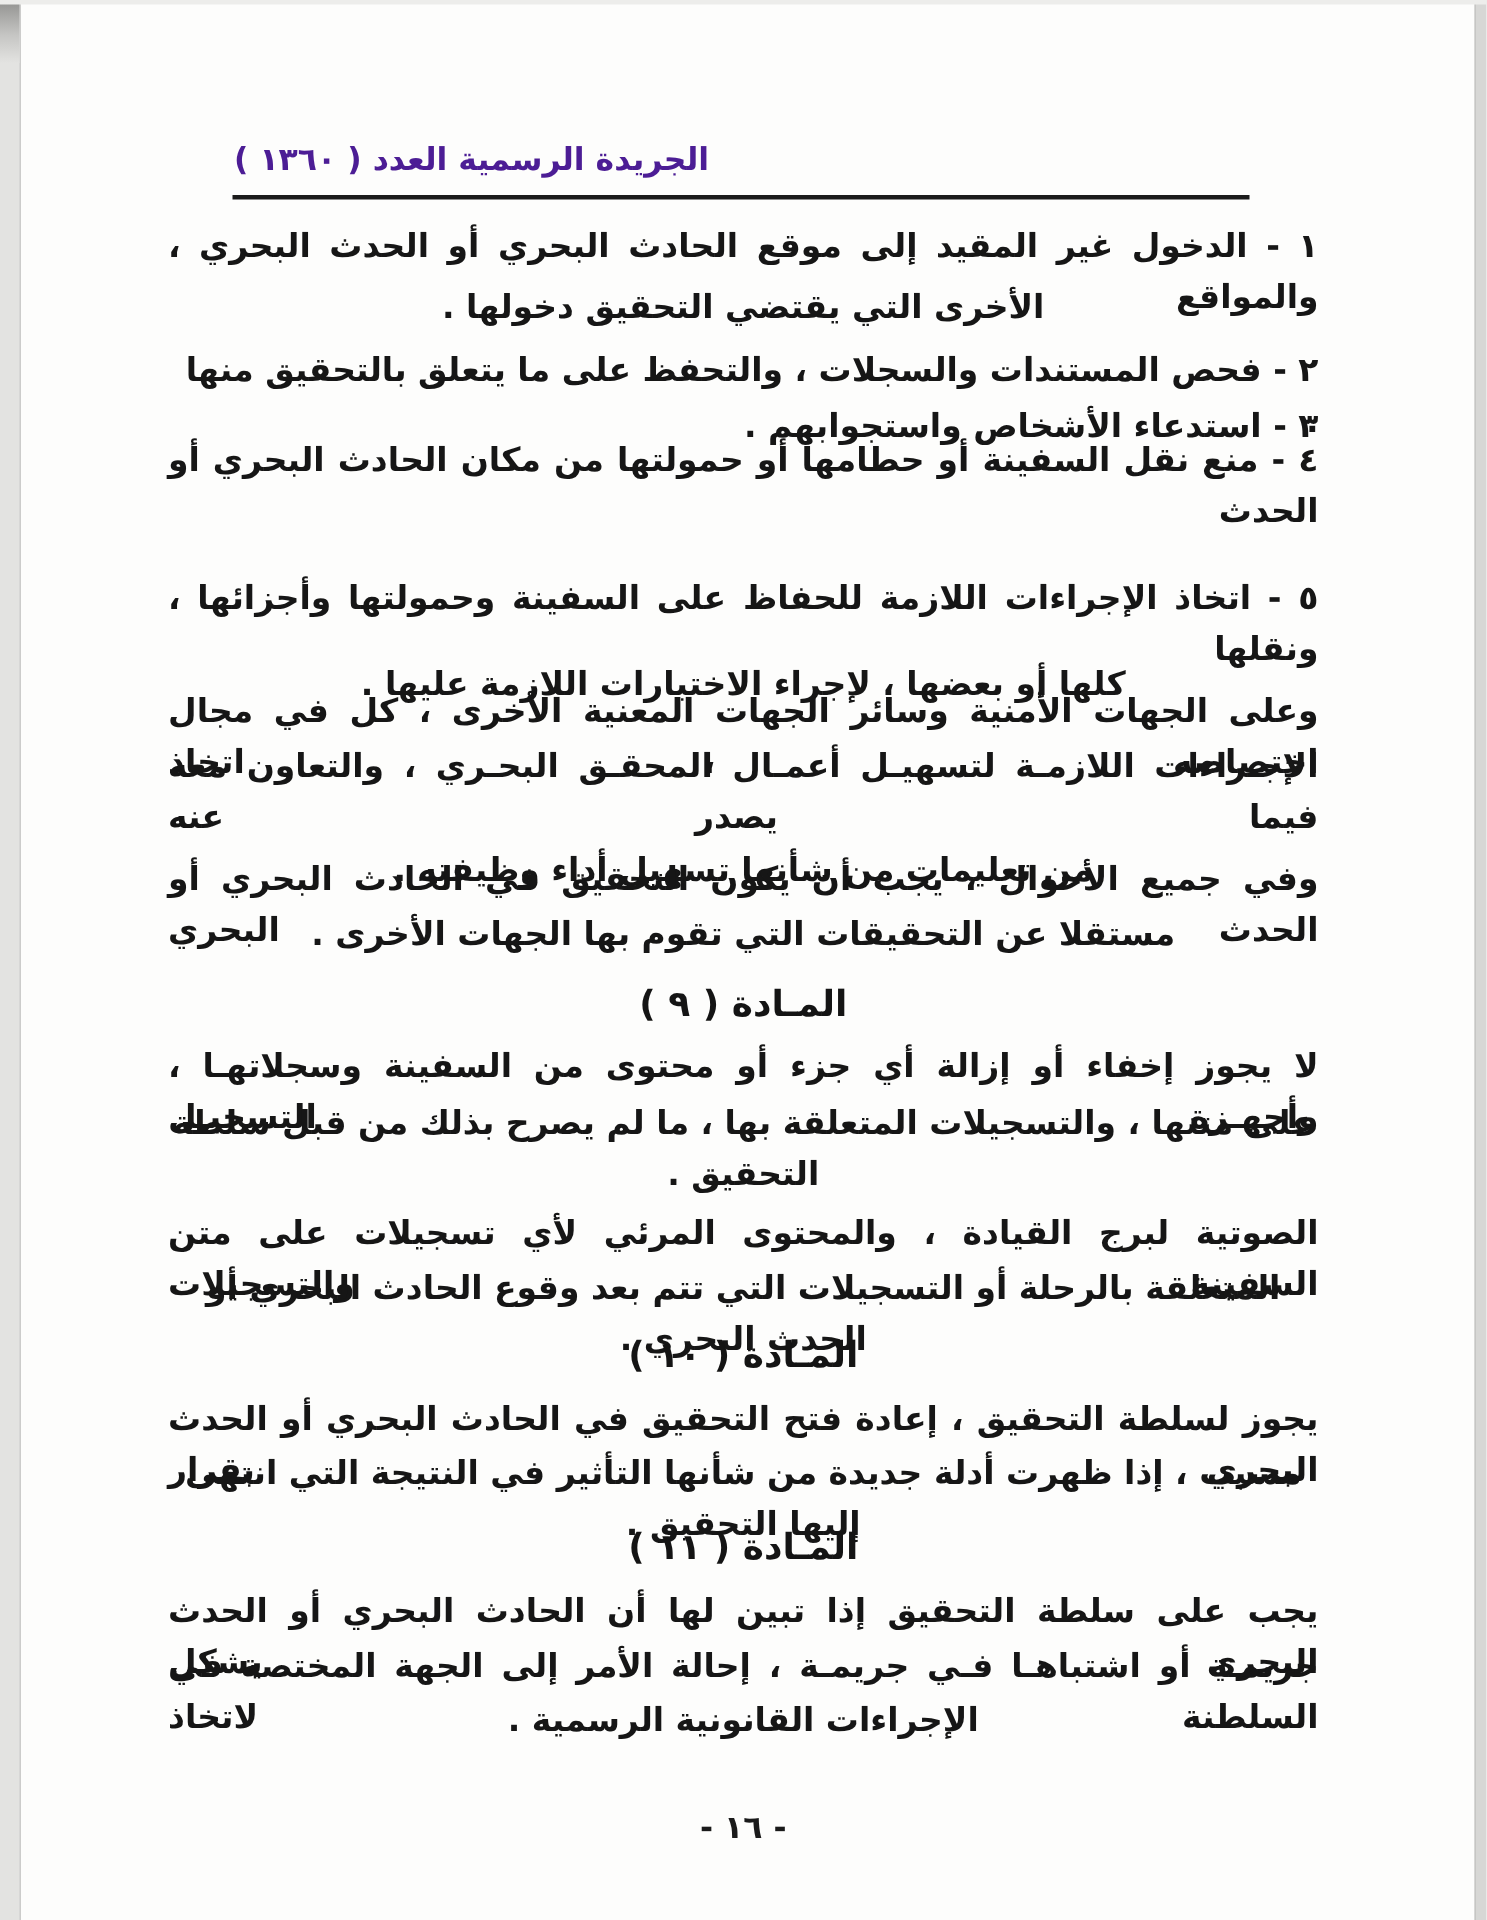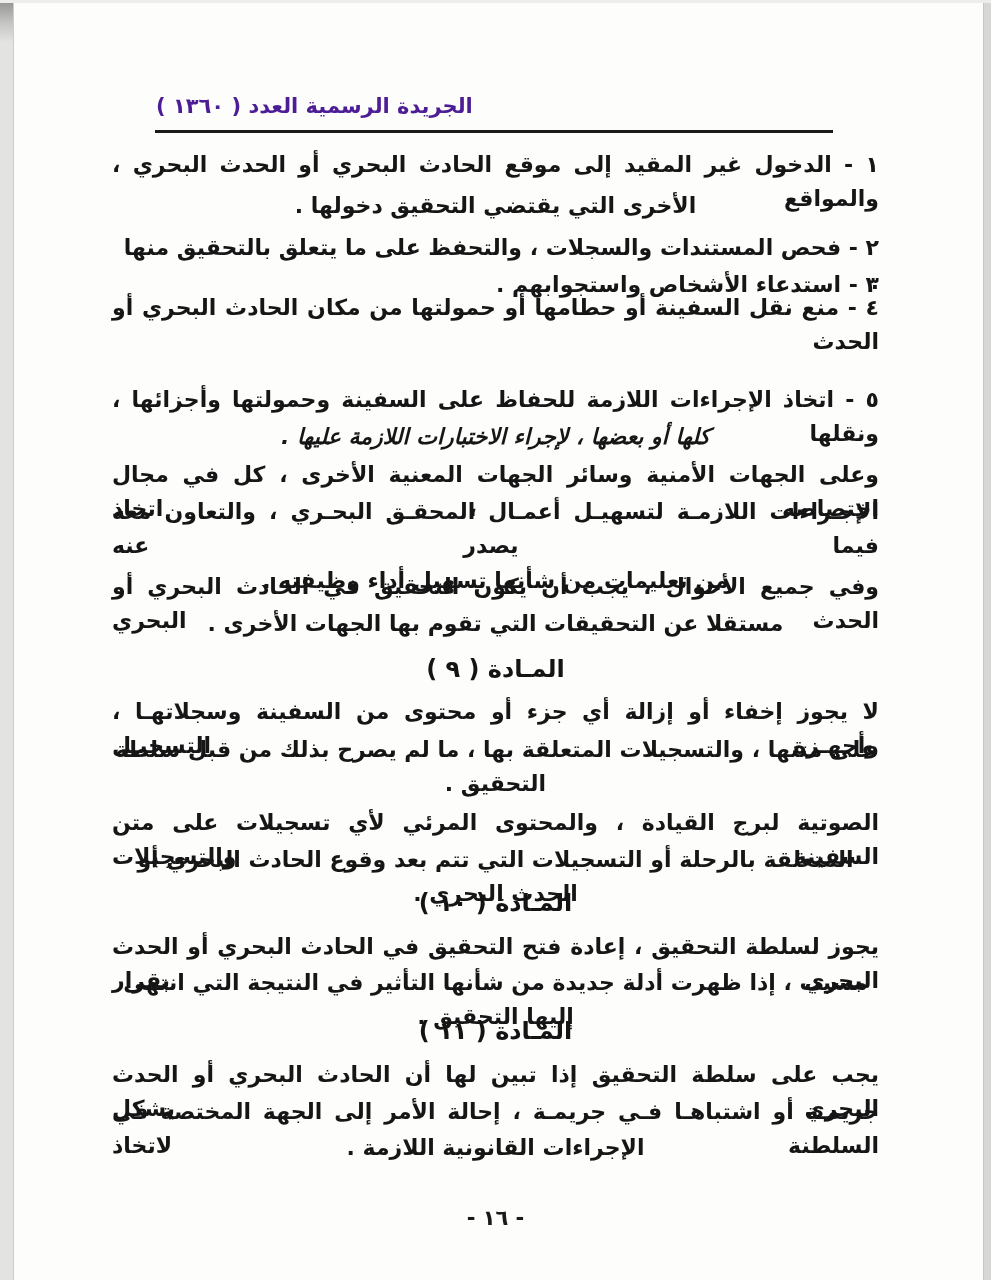--- a/index.html
+++ b/index.html
@@ -79,21 +79,21 @@
 
   <div class="gazette-title">الجريدة الرسمية العدد ( ١٣٦٠ )</div>
   <div class="header-rule"></div>
 
   <div class="line full" style="top:148px;">١ - الدخول غير المقيد إلى موقع الحادث البحري أو الحدث البحري ، والمواقع</div>
   <div class="line center" style="top:189px;">الأخرى التي يقتضي التحقيق دخولها .</div>
   <div class="line right" style="top:231px;">٢ - فحص المستندات والسجلات ، والتحفظ على ما يتعلق بالتحقيق منها .</div>
   <div class="line right" style="top:268px;">٣ - استدعاء الأشخاص واستجوابهم .</div>
   <div class="line full" style="top:291px;">٤ - منع نقل السفينة أو حطامها أو حمولتها من مكان الحادث البحري أو الحدث</div>
   <div class="line full" style="top:383px;">٥ - اتخاذ الإجراءات اللازمة للحفاظ على السفينة وحمولتها وأجزائها ، ونقلها</div>
-  <div class="line center" style="top:420px;font-style:italic;">كلها أو بعضها ، لإجراء الاختبارات اللازمة عليها .</div>
+  <div class="line center" style="top:440px;">كلها أو بعضها ، لإجراء الاختبارات اللازمة عليها .</div>
 
   <div class="line full" style="top:458px;">وعلى الجهات الأمنية وسائر الجهات المعنية الأخرى ، كل في مجال اختصاصه ، اتخاذ</div>
   <div class="line full" style="top:495px;">الإجـراءات اللازمـة لتسهيـل أعمـال المحقـق البحـري ، والتعاون معه فيما يصدر عنه</div>
   <div class="line center" style="top:564px;">من تعليمات من شأنها تسهيل أداء وظيفته .</div>
 
   <div class="line full" style="top:570px;">وفي جميع الأحوال ، يجب أن يكون التحقيق في الحادث البحري أو الحدث البحري</div>
   <div class="line center" style="top:607px;">مستقلا عن التحقيقات التي تقوم بها الجهات الأخرى .</div>
 
   <div class="heading" style="top:650px;">المـادة ( ٩ )</div>
   <div class="line full" style="top:695px;">لا يجوز إخفاء أو إزالة أي جزء أو محتوى من السفينة وسجلاتهـا ، وأجهـزة التسجيـل</div>
@@ -101,17 +101,17 @@
   <div class="line full" style="top:806px;">الصوتية لبرج القيادة ، والمحتوى المرئي لأي تسجيلات على متن السفينة والتسجيلات</div>
   <div class="line center" style="top:843px;">المتعلقة بالرحلة أو التسجيلات التي تتم بعد وقوع الحادث البحري أو الحدث البحري .</div>
 
   <div class="heading" style="top:884px;">المـادة ( ١٠ )</div>
   <div class="line full" style="top:930px;">يجوز لسلطة التحقيق ، إعادة فتح التحقيق في الحادث البحري أو الحدث البحري بقرار</div>
   <div class="line center" style="top:966px;">مسبب ، إذا ظهرت أدلة جديدة من شأنها التأثير في النتيجة التي انتهى إليها التحقيق .</div>
 
   <div class="heading" style="top:1012px;">المـادة ( ١١ )</div>
   <div class="line full" style="top:1058px;">يجب على سلطة التحقيق إذا تبين لها أن الحادث البحري أو الحدث البحري يشكل</div>
   <div class="line full" style="top:1095px;">جريمـة أو اشتباهـا فـي جريمـة ، إحالة الأمر إلى الجهة المختصة في السلطنة لاتخاذ</div>
-  <div class="line center" style="top:1131px;">الإجراءات القانونية اللازمة .</div>
+  <div class="line center" style="top:1131px;">الإجراءات القانونية الرسمية .</div>
 
   <div class="page-number">- ١٦ -</div>
 
 </div>
 
 </body></html>

